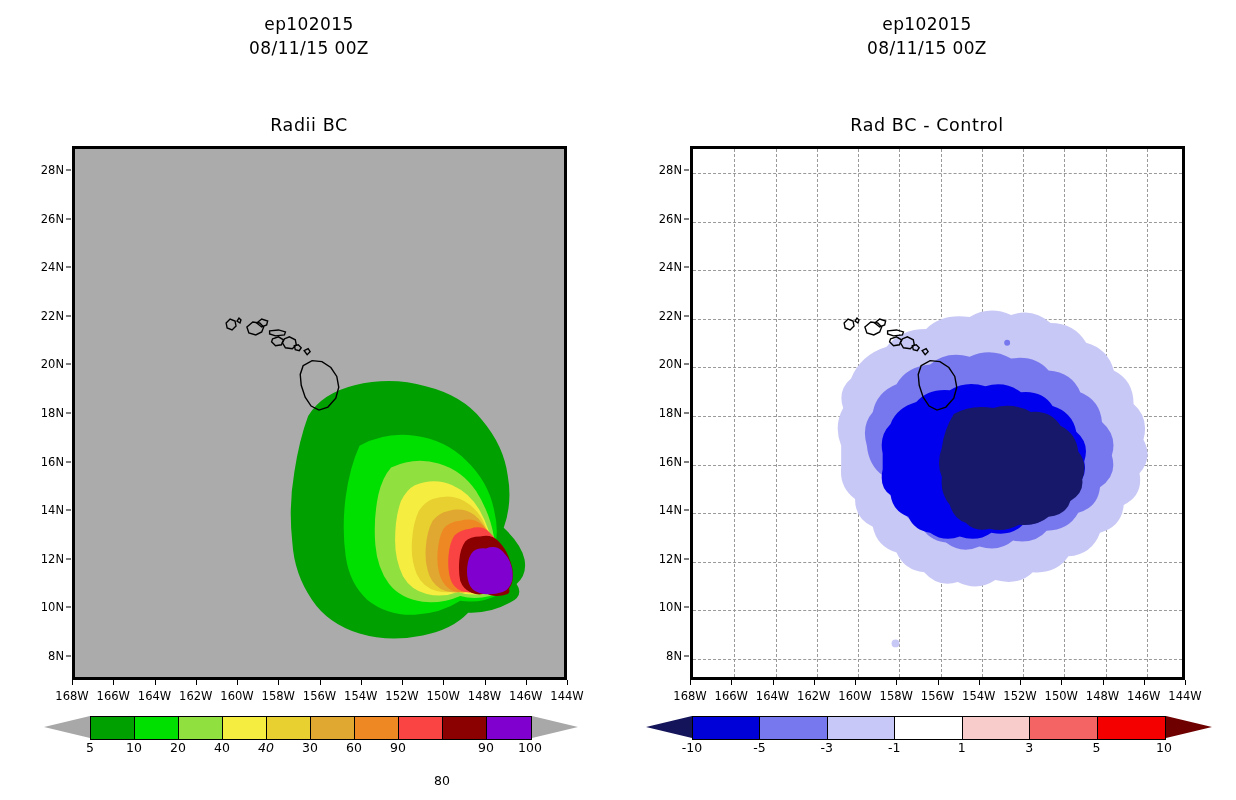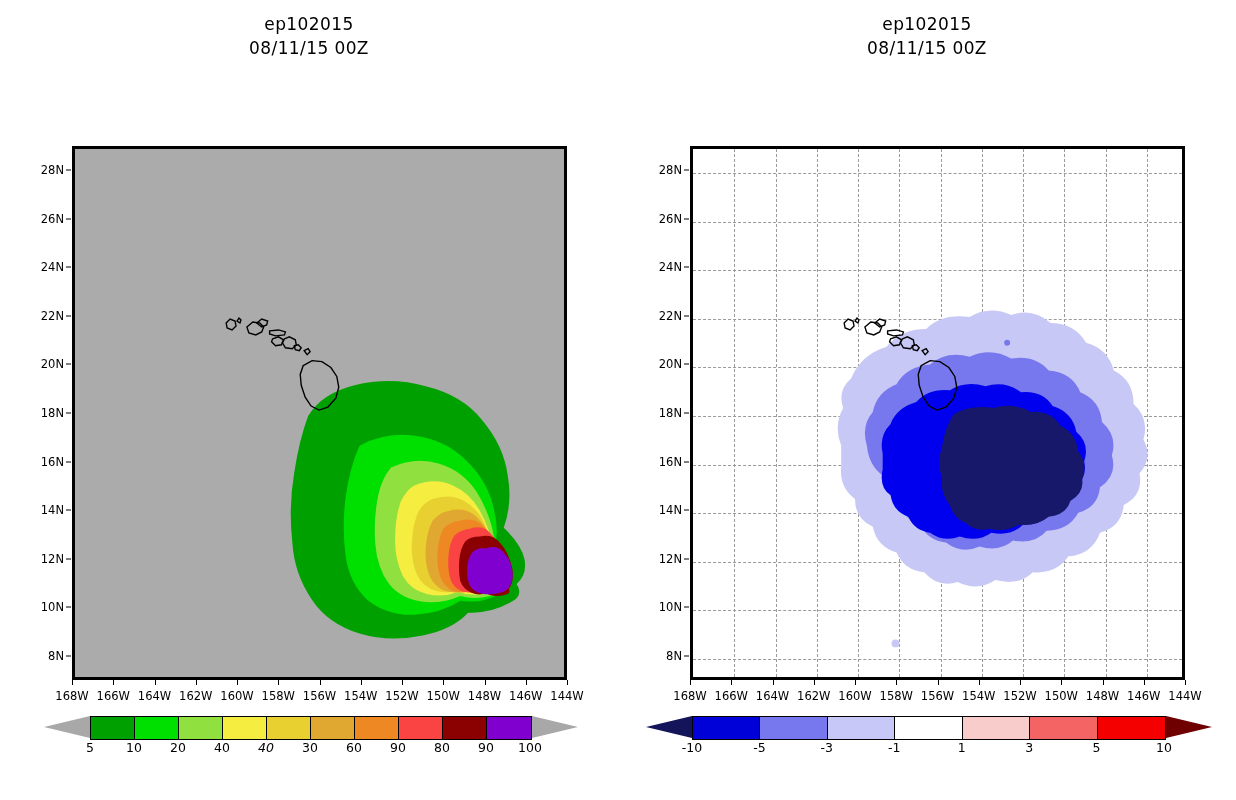--- a/index.html
+++ b/index.html
@@ -122,20 +122,21 @@
     transform: translateX(-50%);
   }
 </style>
 </head>
 <body>
 
 <div class="panel" id="panel-left">
 
   <div class="title-block t-storm">ep102015</div>
   <div class="title-block t-date">08/11/15 00Z</div>
+  <div class="title-block t-sub">Radii BC</div>
 
   <div class="plot" id="plot-left">
     <div class="gridlines">
         <div class="gl-v" style="left: 41.25px;"></div>
         <div class="gl-v" style="left: 82.5px;"></div>
         <div class="gl-v" style="left: 123.75px;"></div>
         <div class="gl-v" style="left: 165px;"></div>
         <div class="gl-v" style="left: 206.25px;"></div>
         <div class="gl-v" style="left: 247.5px;"></div>
         <div class="gl-v" style="left: 288.75px;"></div>
@@ -324,33 +325,34 @@
       </div>
     <div class="cbar-ticks">
         <div class="cbar-tick" style="left: 90px;">5</div>
         <div class="cbar-tick" style="left: 134px;">10</div>
         <div class="cbar-tick" style="left: 178px;">20</div>
         <div class="cbar-tick" style="left: 222px;">40</div>
         <div class="cbar-tick" style="left: 266px; font-style: italic;">40</div>
         <div class="cbar-tick" style="left: 310px;">30</div>
         <div class="cbar-tick" style="left: 354px;">60</div>
         <div class="cbar-tick" style="left: 398px;">90</div>
-        <div class="cbar-tick" style="left: 442px;">80</div>
+        <div class="cbar-tick" style="left: 442px; margin-top: 33px;">80</div>
         <div class="cbar-tick" style="left: 486px;">90</div>
         <div class="cbar-tick" style="left: 530px;">100</div>
       </div>
   <div class="cap" style="left: 44px; border-right: 46px solid rgb(168, 168, 168);"></div>
       <div class="cap" style="left: 532px; border-left: 46px solid rgb(168, 168, 168);"></div>
     </div>
 </div>
 
 <div class="panel" id="panel-right">
 
   <div class="title-block t-storm">ep102015</div>
   <div class="title-block t-date">08/11/15 00Z</div>
+  <div class="title-block t-sub">Rad BC - Control</div>
 
   <div class="plot" id="plot-right">
     <div class="gridlines">
         <div class="gl-v" style="left: 41.25px;"></div>
         <div class="gl-v" style="left: 82.5px;"></div>
         <div class="gl-v" style="left: 123.75px;"></div>
         <div class="gl-v" style="left: 165px;"></div>
         <div class="gl-v" style="left: 206.25px;"></div>
         <div class="gl-v" style="left: 247.5px;"></div>
         <div class="gl-v" style="left: 288.75px;"></div>

